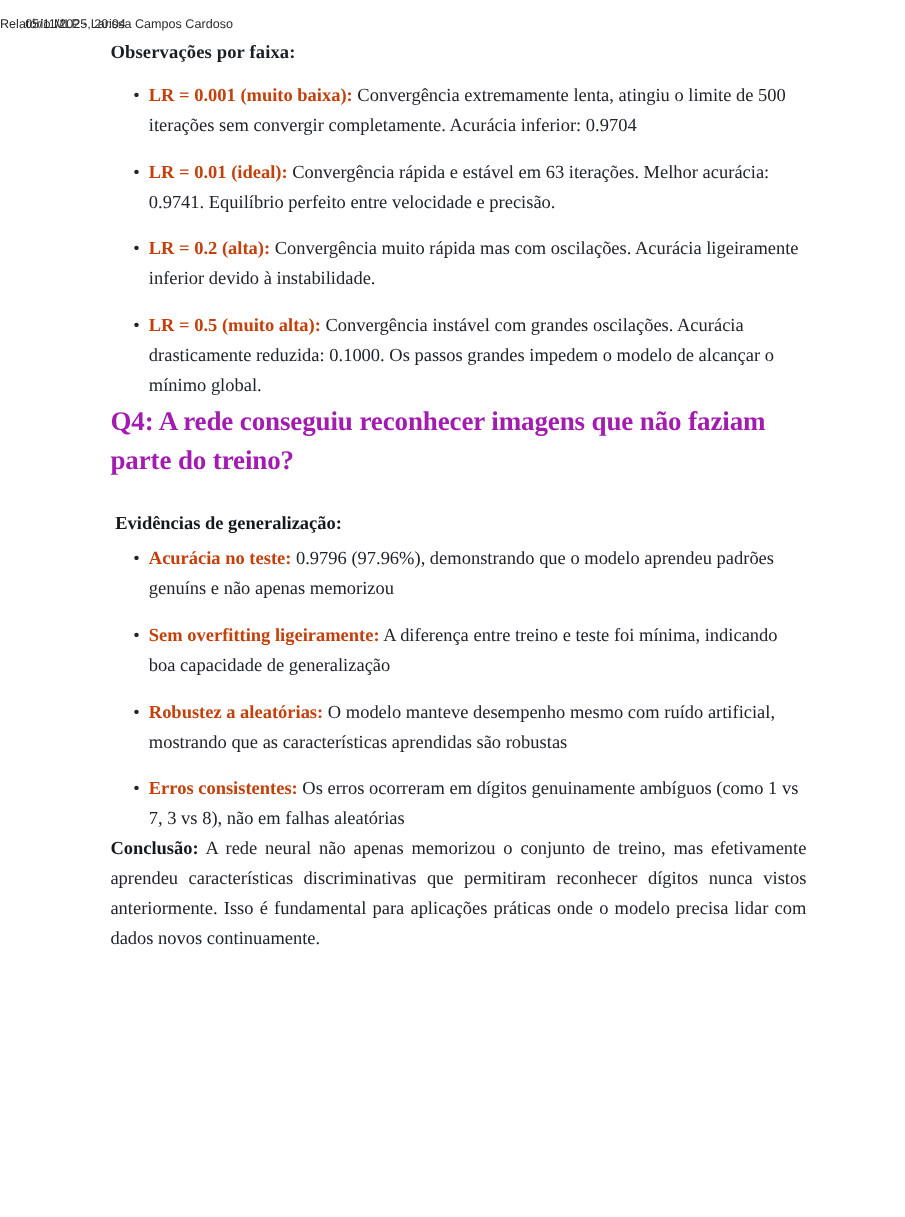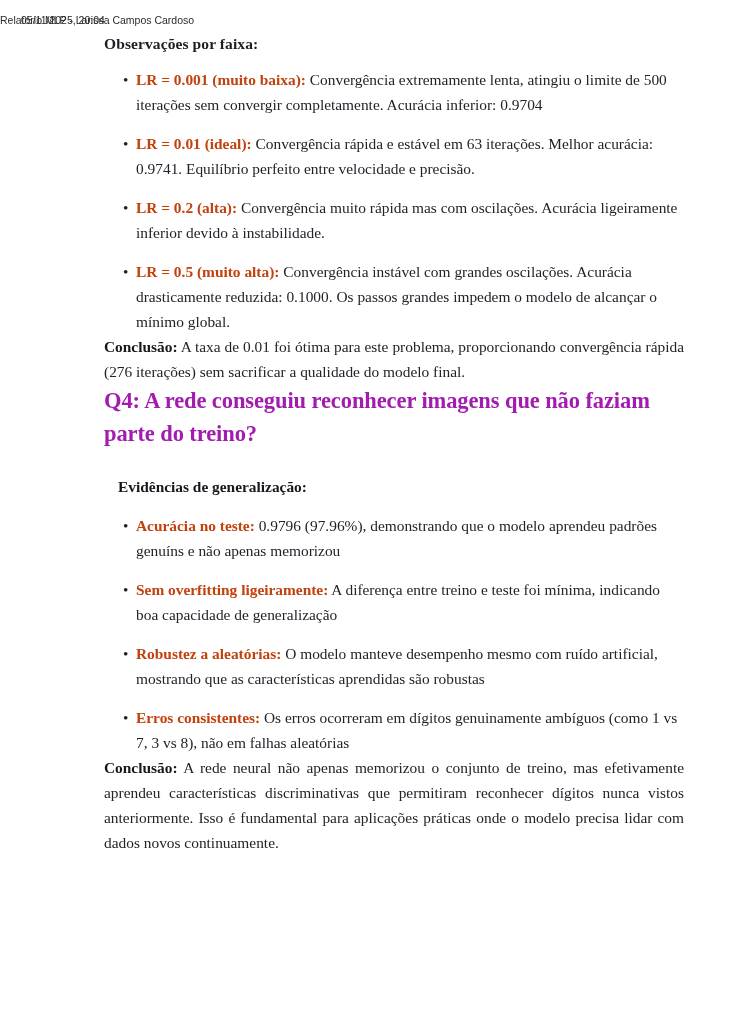--- a/index.html
+++ b/index.html
@@ -41,21 +41,21 @@
     top: 0;
     width: 754px;
     text-align: left;
     white-space: nowrap;
   }
 
   
   .page {
     position: absolute;
     top: 33px;
-    left: 104px;
+    left: 92px;
     width: 580px;
   }
 
   .lead-heading {
     font-family: "Liberation Serif", "DejaVu Serif", serif;
     font-weight: bold;
     font-size: 15.5px;
     color: #1b1f24;
     margin: 0 0 13px 0;
     line-height: 1.45;
@@ -113,21 +113,21 @@
     color: #a21caf;
     margin: 0;
     letter-spacing: -0.1px;
   }
 
   .sub-heading {
     font-weight: bold;
     font-size: 15.4px;
     line-height: 1.62;
     color: #15181c;
-    margin: 14px;
+    margin: 4px;
   }
 
   
   .blk-obs-list   { margin-top: 13px; }
   .blk-concl-1    { margin-top: 22px; }
   .blk-q4         { margin-top: 36px; }
   .blk-sim        { margin-top: 30px; }
   .blk-evid       { margin-top: 25px; }
   .blk-evid-list  { margin-top: 14px; }
   .blk-concl-2    { margin-top: 24px; }
@@ -157,23 +157,20 @@
       <li>
         <span class="dot">•</span>
         <b>LR = 0.2 (alta):</b><span> Convergência muito rápida mas com oscilações. Acurácia ligeiramente inferior devido à instabilidade.</span>
       </li>
       <li>
         <span class="dot">•</span>
         <b>LR = 0.5 (muito alta):</b><span> Convergência instável com grandes oscilações. Acurácia drasticamente reduzida: 0.1000. Os passos grandes impedem o modelo de alcançar o mínimo global.</span>
       </li>
     </ul>
 
-    <p class="para blk-concl-1">
-      <b>Conclusão:</b><span> A taxa de 0.01 foi ótima para este problema, proporcionando convergência rápida (276 iterações) sem sacrificar a qualidade do modelo final.</span>
-    </p>
   </div>
 
   <div>
     <h2 class="qheading blk-q4">Q4: A rede conseguiu reconhecer imagens que não faziam parte do treino?</h2>
 
 
     <div class="sub-heading blk-evid">Evidências de generalização:</div>
 
     <ul class="bullets blk-evid-list">
       <li>

